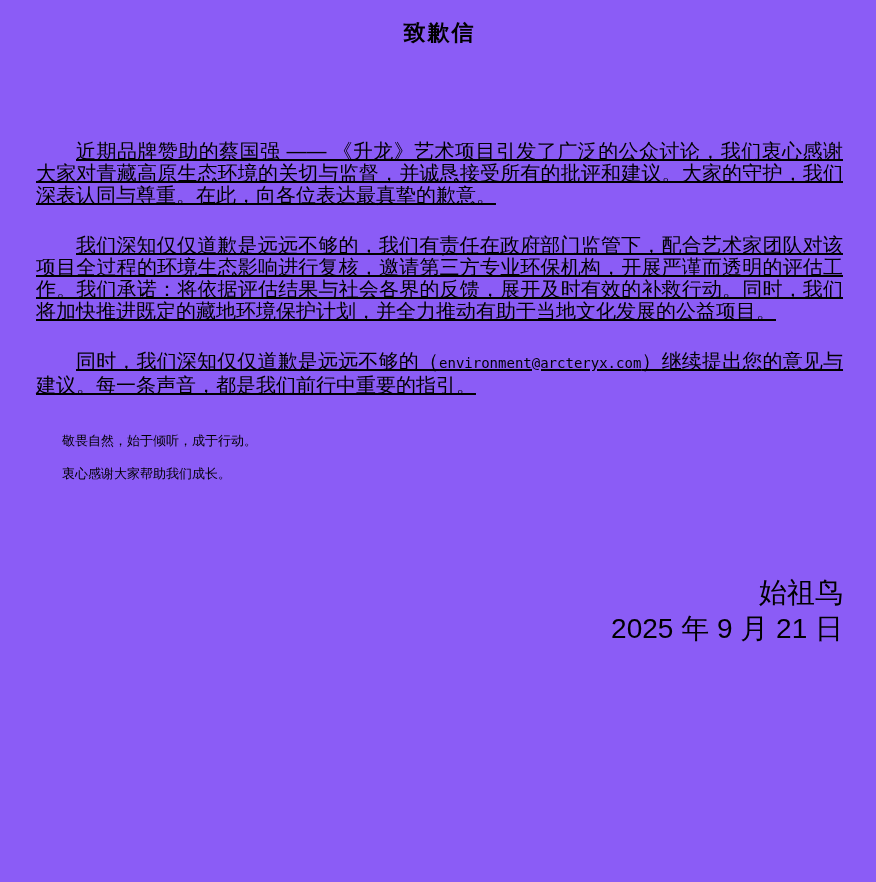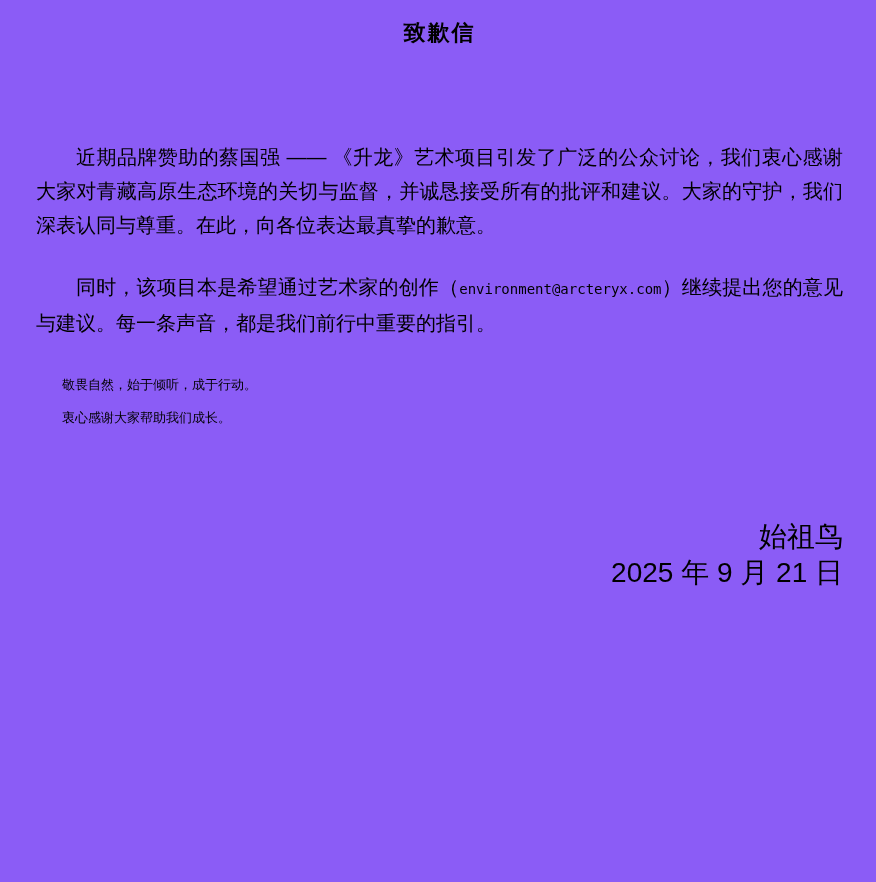--- a/index.html
+++ b/index.html
@@ -25,24 +25,25 @@
     margin: 0 0 92px 0;
     text-align: center;
     font-size: 22px;
     font-weight: bold;
     letter-spacing: 2px;
     line-height: 30px;
   }
   .body-text p {
     margin: 0 0 28px 0;
     font-size: 20px;
-    line-height: 34px;
+    line-height: 22px;
     text-align: justify;
     text-indent: 2em;
     word-break: break-all;
+    text-decoration: underline;
   }
   .email-text {
     font-family: "DejaVu Sans Mono", "Liberation Mono", monospace;
     font-size: 14px;
   }
   .closing-block {
     margin: 0;
   }
   .closing-block div {
     font-size: 13px;
@@ -61,22 +62,23 @@
 
 <div class="page">
 
   <h1 class="doc-title">致歉信</h1>
 
   <div class="body-text">
 
     <p>近期品牌赞助的蔡国强 —— 《升龙》艺术项目引发了广泛的公众讨论，我们衷心感谢大家对青藏高原生态环境的关切与监督，并诚恳接受所有的批评和建议。大家的守护，我们深表认同与尊重。在此，向各位表达最真挚的歉意。</p>
 
 
+    <p>我们深知仅仅道歉是远远不够的，我们有责任在政府部门监管下，配合艺术家团队对该项目全过程的环境生态影响进行复核，邀请第三方专业环保机构，开展严谨而透明的评估工作。我们承诺：将依据评估结果与社会各界的反馈，展开及时有效的补救行动。同时，我们将加快推进既定的藏地环境保护计划，并全力推动有助于当地文化发展的公益项目。</p>
 
-    <p><span>同时，该项目本是希望通过艺术家的创作（</span><span class="email-text">environment@arcteryx.com</span><span>）继续提出您的意见与建议。每一条声音，都是我们前行中重要的指引。</span></p>
+    <p><span>同时，我们深知仅仅道歉是远远不够的（</span><span class="email-text">environment@arcteryx.com</span><span>）继续提出您的意见与建议。每一条声音，都是我们前行中重要的指引。</span></p>
 
     <div class="closing-block">
       <div>敬畏自然，始于倾听，成于行动。</div>
       <div>衷心感谢大家帮助我们成长。</div>
     </div>
 
   </div>
 
   <div class="signature-block">
     <div>始祖鸟</div>

